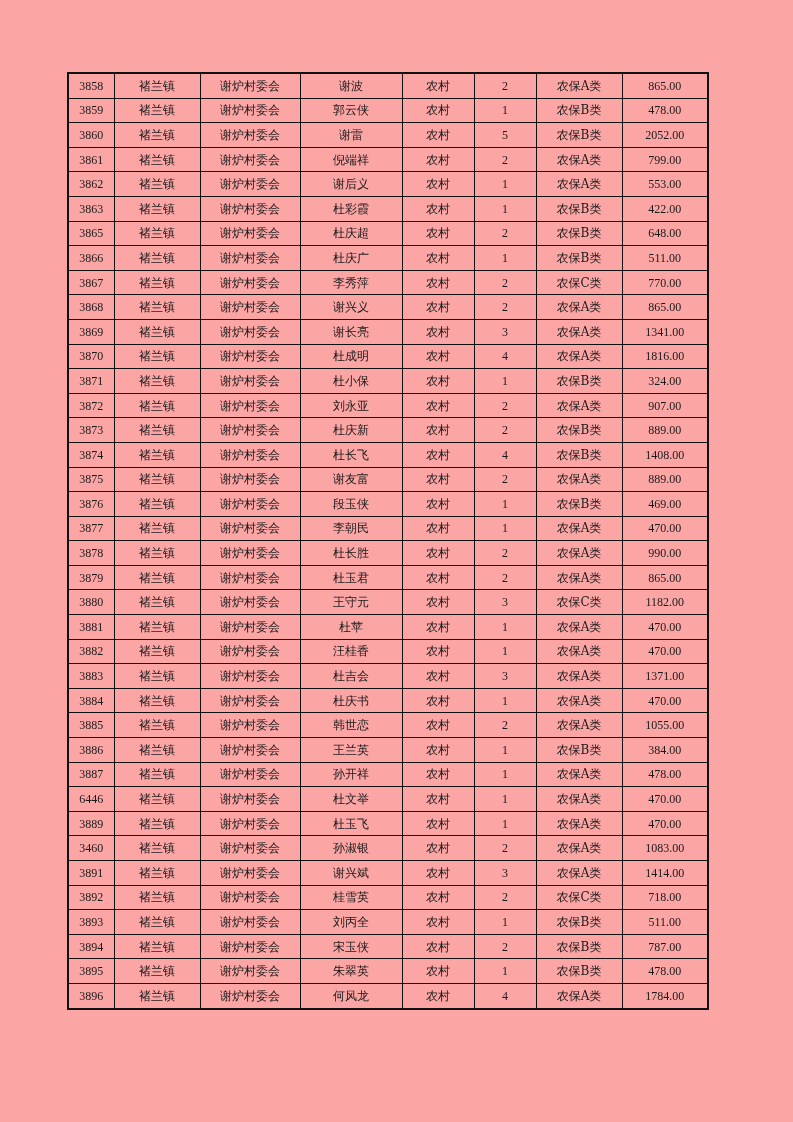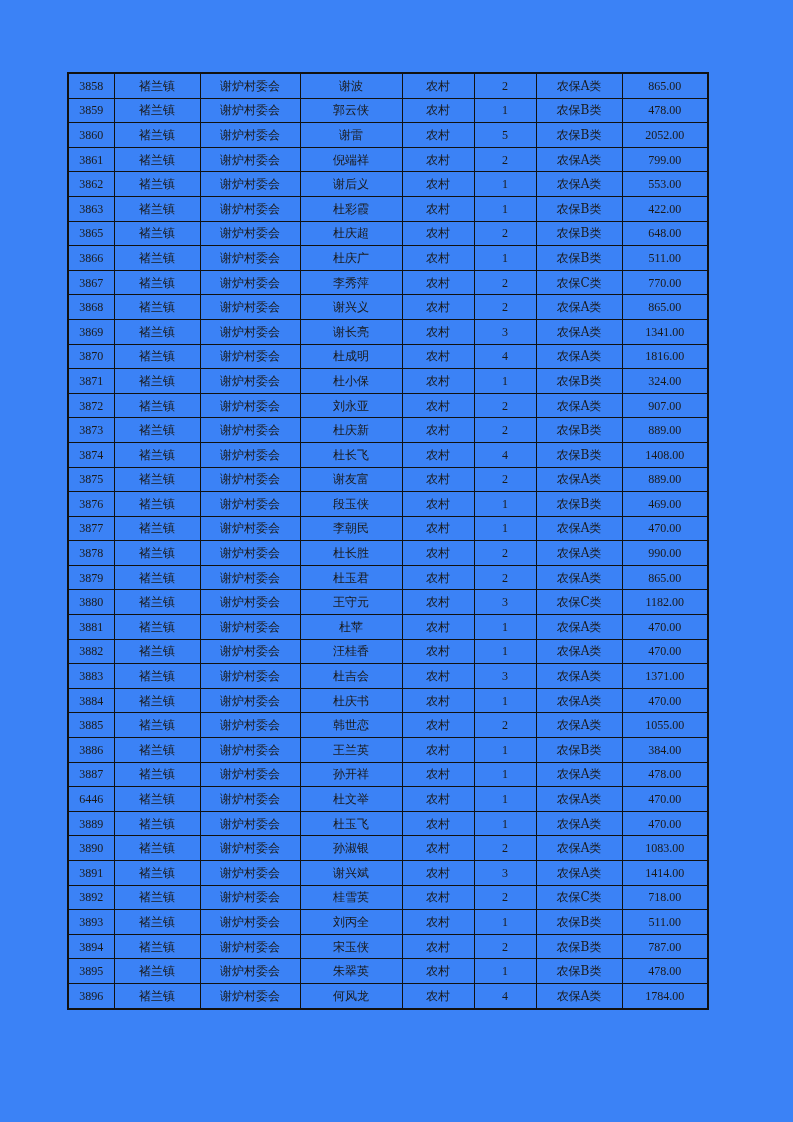--- a/index.html
+++ b/index.html
@@ -12,21 +12,21 @@
       height: 1122px;
       position: relative;
       overflow: hidden;
       font-family: "DejaVu Serif", "Liberation Serif", serif;
       color: #1a1a1a;
     }
     #page {
       position: absolute;
       left: 0; top: 0;
       width: 793px; height: 1122px;
-      background: #3b82f6;
+      background: #fca5a5;
     }
     table.roster {
       position: absolute;
       left: 67px;
       top: 72px;
       border-collapse: collapse;
       table-layout: fixed;
       border: 2px solid #111;
     }
     table.roster td {
@@ -372,21 +372,21 @@
           <td class="c-id">3889</td>
           <td class="c-town">褚兰镇</td>
           <td class="c-village">谢炉村委会</td>
           <td class="c-name">杜玉飞</td>
           <td class="c-type">农村</td>
           <td class="c-num">1</td>
           <td class="c-cat">农保A类</td>
           <td class="c-amt">470.00</td>
         </tr>
         <tr>
-          <td class="c-id">3890</td>
+          <td class="c-id">3460</td>
           <td class="c-town">褚兰镇</td>
           <td class="c-village">谢炉村委会</td>
           <td class="c-name">孙淑银</td>
           <td class="c-type">农村</td>
           <td class="c-num">2</td>
           <td class="c-cat">农保A类</td>
           <td class="c-amt">1083.00</td>
         </tr>
         <tr>
           <td class="c-id">3891</td>

